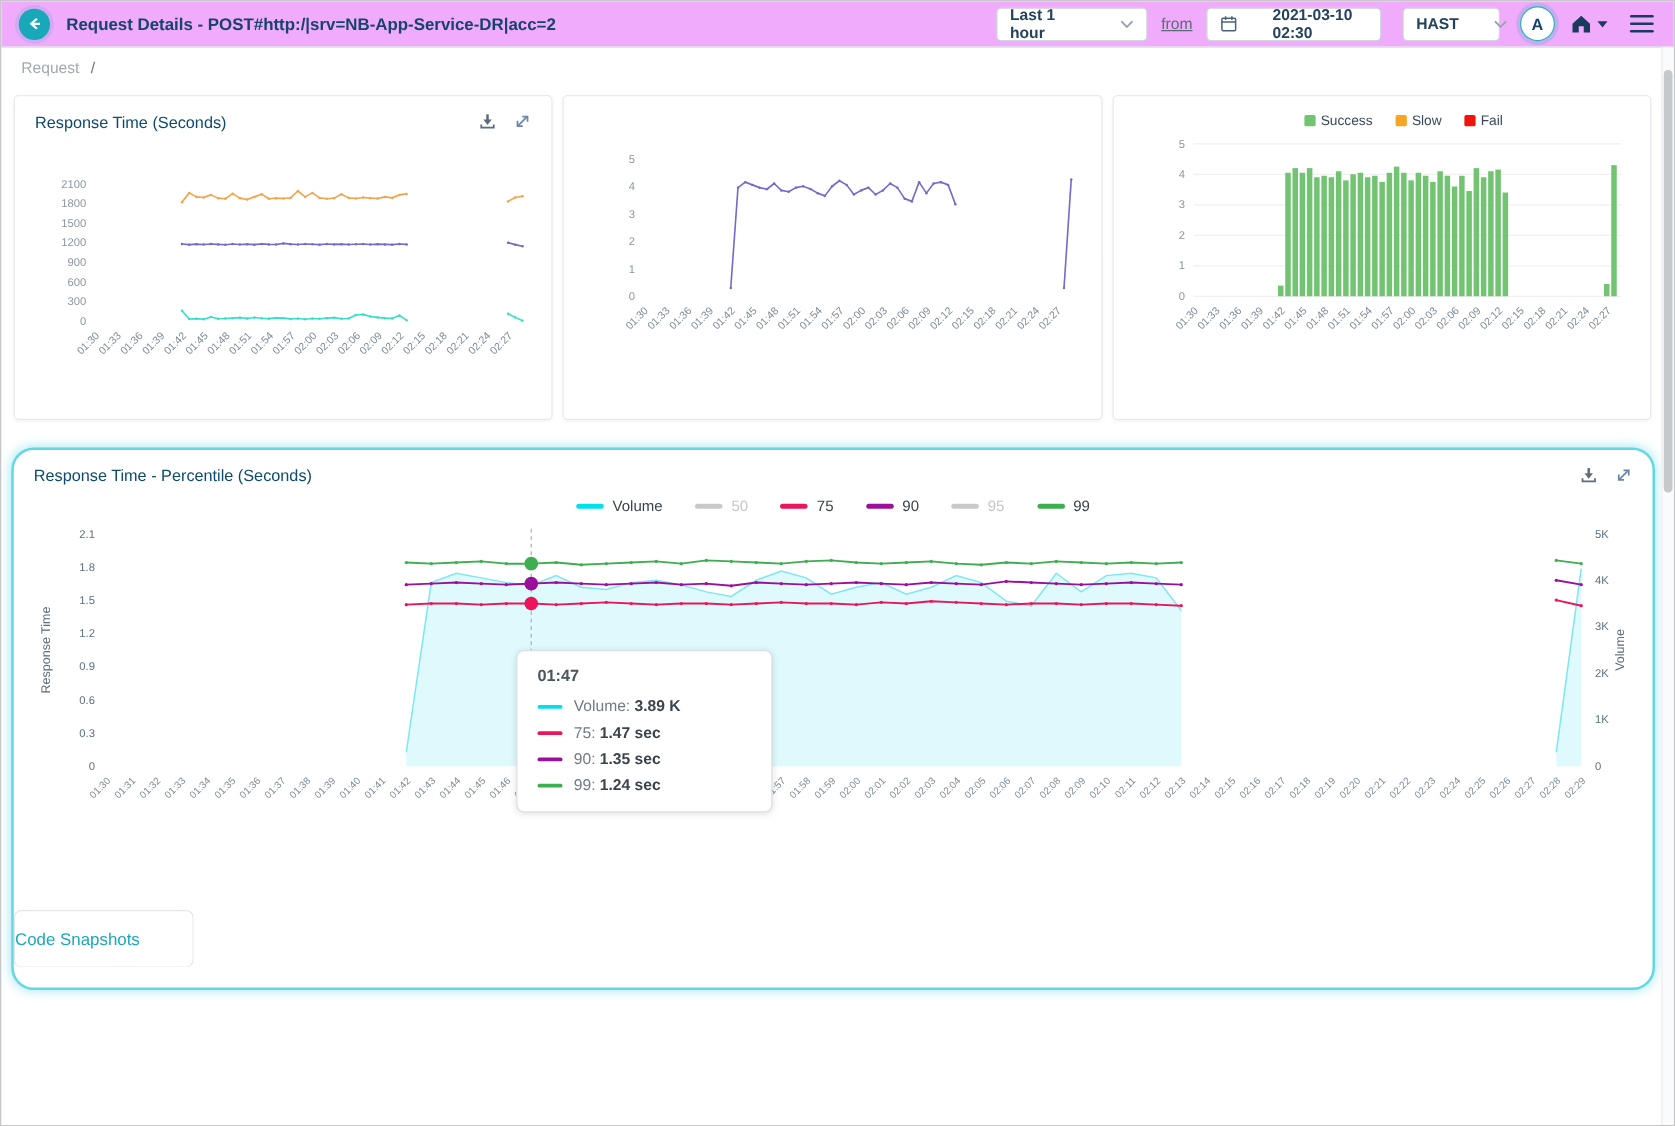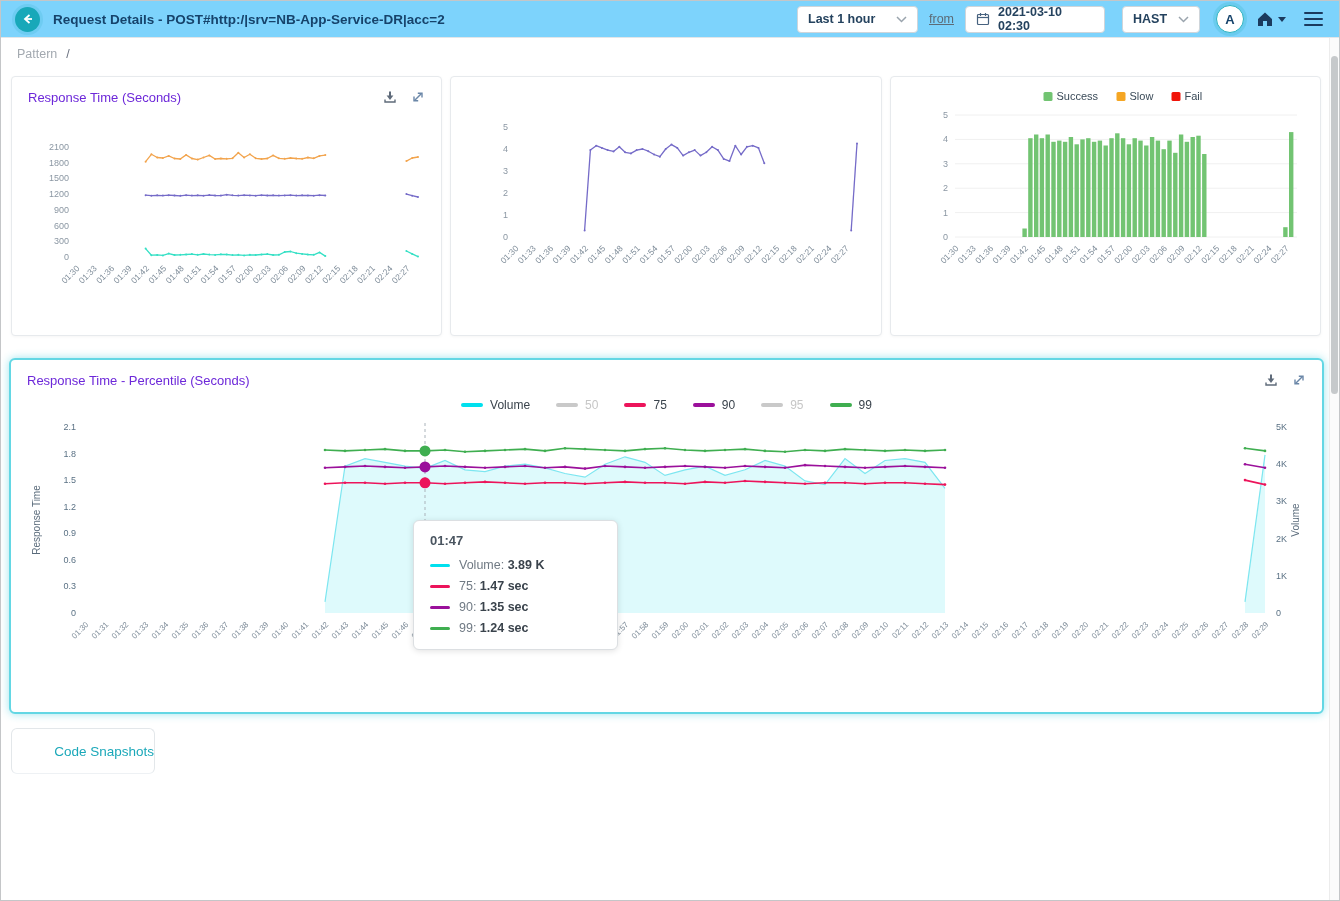--- a/index.html
+++ b/index.html
@@ -1,24 +1,24 @@
 <!DOCTYPE html>
 <html><head>
 <meta charset="utf-8">
 <style>
   html,body{margin:0;padding:0;background:#e9e9e9;font-family:"Liberation Sans",sans-serif;}
   #page{position:relative;width:1340px;height:901px;background:#fff;border:1px solid #c4c6c8;box-sizing:border-box;overflow:hidden;}
   svg text{font-family:"Liberation Sans",sans-serif;}
 
   
-  .topbar{position:absolute;top:0;left:0;right:0;height:37px;background:#7dd3fc;border-bottom:1px solid #e2e6e9;display:flex;align-items:center;padding:0 14px;box-sizing:border-box;}
+  .topbar{position:absolute;top:0;left:0;right:0;height:37px;background:#f0abfc;border-bottom:1px solid #e2e6e9;display:flex;align-items:center;padding:0 14px;box-sizing:border-box;}
   .back-btn{width:25px;height:25px;border-radius:50%;background:#18a8b9;display:flex;align-items:center;justify-content:center;cursor:pointer;flex:0 0 auto;box-shadow:0 0 0 3px rgba(24,168,185,.15);}
   .page-title{margin-left:13px;font-size:13.5px;font-weight:bold;color:#16436b;white-space:nowrap;}
   .top-spacer{flex:1;}
-  .ctl{height:27px;border:1px solid #cfd5da;border-radius:4px;background:#fff;display:flex;align-items:center;padding:0 10px;box-sizing:border-box;cursor:pointer;}
+  .ctl{height:27px;border:1px solid #cfd5da;border-radius:4px;background:#fff;display:flex;align-items:center;padding:0 10px;box-sizing:border-box;cursor:pointer;gap:20px;}
   .ctl .val{font-size:12.5px;font-weight:600;color:#24425e;}
   .ctl .chev{margin-left:14px;display:flex;}
   .from-lbl{font-size:12.5px;color:#5c6b77;margin:0 11px;text-decoration:underline;}
   .date-ctl{width:140px;}
   .date-ctl .cal{margin-right:8px;display:flex;}
   .range-ctl{width:121px;justify-content:space-between;}
   .env-ctl{width:78px;justify-content:space-between;margin-left:17px;}
   .avatar{width:26px;height:26px;border-radius:50%;background:#fff;border:1px solid #2bb3c0;box-shadow:0 0 0 3px rgba(43,179,192,.22);display:flex;align-items:center;justify-content:center;font-size:13px;font-weight:bold;color:#16436b;margin:0 12px 0 16px;cursor:pointer;}
   .home-wrap{display:flex;align-items:center;cursor:pointer;}
   .caret{width:0;height:0;border-left:4px solid transparent;border-right:4px solid transparent;border-top:5px solid #1b3a5e;margin-left:4px;}
@@ -27,41 +27,41 @@
 
   
   .breadcrumb{position:absolute;top:46px;left:16px;font-size:12.5px;display:flex;gap:9px;align-items:center;}
   .crumb{color:#a3a9b0;cursor:pointer;}
   .crumb-sep{color:#6b7280;}
 
   
   .cards-row{position:absolute;top:75px;left:10px;right:18px;height:260px;display:flex;gap:8px;}
   .card{flex:1 1 0;background:#fff;border:1px solid #e7eaed;border-radius:4px;box-shadow:0 1px 3px rgba(0,0,0,.04);padding:10px 16px 4px;box-sizing:border-box;overflow:hidden;}
   .card-head{display:flex;align-items:center;justify-content:space-between;height:20px;}
-  .card-title{font-size:13px;color:#6d28d9;}
+  .card-title{font-size:13px;color:#0c4a6e;}
   .card-icons{display:flex;gap:14px;align-items:center;}
   .icon-btn{cursor:pointer;display:flex;}
 
   
-  .main-card{position:absolute;top:357px;left:8px;width:1315px;height:356px;background:#fff;border:2px solid #63d7e4;border-radius:6px;box-shadow:0 0 9px rgba(38,198,218,.45);padding:10px 16px;box-sizing:border-box;}
+  .main-card{position:absolute;top:357px;left:8px;width:1315px;height:434px;background:#fff;border:2px solid #63d7e4;border-radius:18px;box-shadow:0 0 9px rgba(38,198,218,.45);padding:10px 16px;box-sizing:border-box;}
   .main-legend{display:flex;justify-content:center;align-items:center;gap:26px;margin-top:7px;height:16px;}
   .mleg-item{display:flex;align-items:center;gap:7px;cursor:pointer;}
   .mleg-swatch{width:22px;height:4px;border-radius:2px;}
   .mleg-label{font-size:12px;color:#3a434c;}
   .mleg-item.off .mleg-label{color:#c6c6c6;}
 
   
   .tooltip{position:absolute;left:402px;top:160px;width:205px;background:#fff;border:1px solid #dcdfe2;border-radius:6px;box-shadow:0 1px 6px rgba(0,0,0,.12);padding:12px 16px 14px;box-sizing:border-box;z-index:5;}
   .tt-title{font-size:13px;font-weight:bold;color:#4a5560;margin-bottom:10px;}
   .tt-row{display:flex;align-items:center;gap:9px;margin-top:7px;font-size:12.5px;color:#707a84;}
   .tt-swatch{width:20px;height:3px;border-radius:2px;flex:0 0 auto;}
   .tt-row b{color:#3a434c;}
 
   
-  .tab-box{position:absolute;top:727px;left:10px;width:142px;height:44px;border:1px solid #e3e7ea;border-bottom-color:#eef1f4;border-radius:6px;display:flex;align-items:center;justify-content:flex-end;cursor:pointer;background:#fff;}
+  .tab-box{position:absolute;top:727px;left:10px;width:142px;height:44px;border:1px solid #e3e7ea;border-bottom-color:#eef1f4;border-radius:6px;display:flex;align-items:center;justify-content:flex-start;cursor:pointer;background:#fff;}
   .tab-label{font-size:13.5px;color:#1ba8b9;}
 
   
   .scrollbar{position:absolute;top:37px;right:0;bottom:0;width:10px;background:#fbfbfb;border-left:1px solid #ececec;box-sizing:border-box;}
   .scroll-thumb{position:absolute;top:18px;left:1px;width:7px;height:338px;background:#c6c9cb;border-radius:4px;cursor:pointer;}
 </style>
 </head>
 <body>
 
 <div id="page">
@@ -116,21 +116,21 @@
       <span class="caret"></span>
     </div>
     <div class="burger">
         <span></span>
         <span></span>
         <span></span>
       </div>
   </div>
 
   <div class="breadcrumb">
-    <span class="crumb">Pattern</span>
+    <span class="crumb">Request</span>
     <span class="crumb-sep">/</span>
   </div>
 
   <div class="cards-row">
     <div class="card">
       <div class="card-head">
         <span class="card-title">Response Time (Seconds)</span>
         <span class="card-icons">
           <span class="icon-btn">
             <svg width="14" height="14" viewBox="0 0 14 14">

